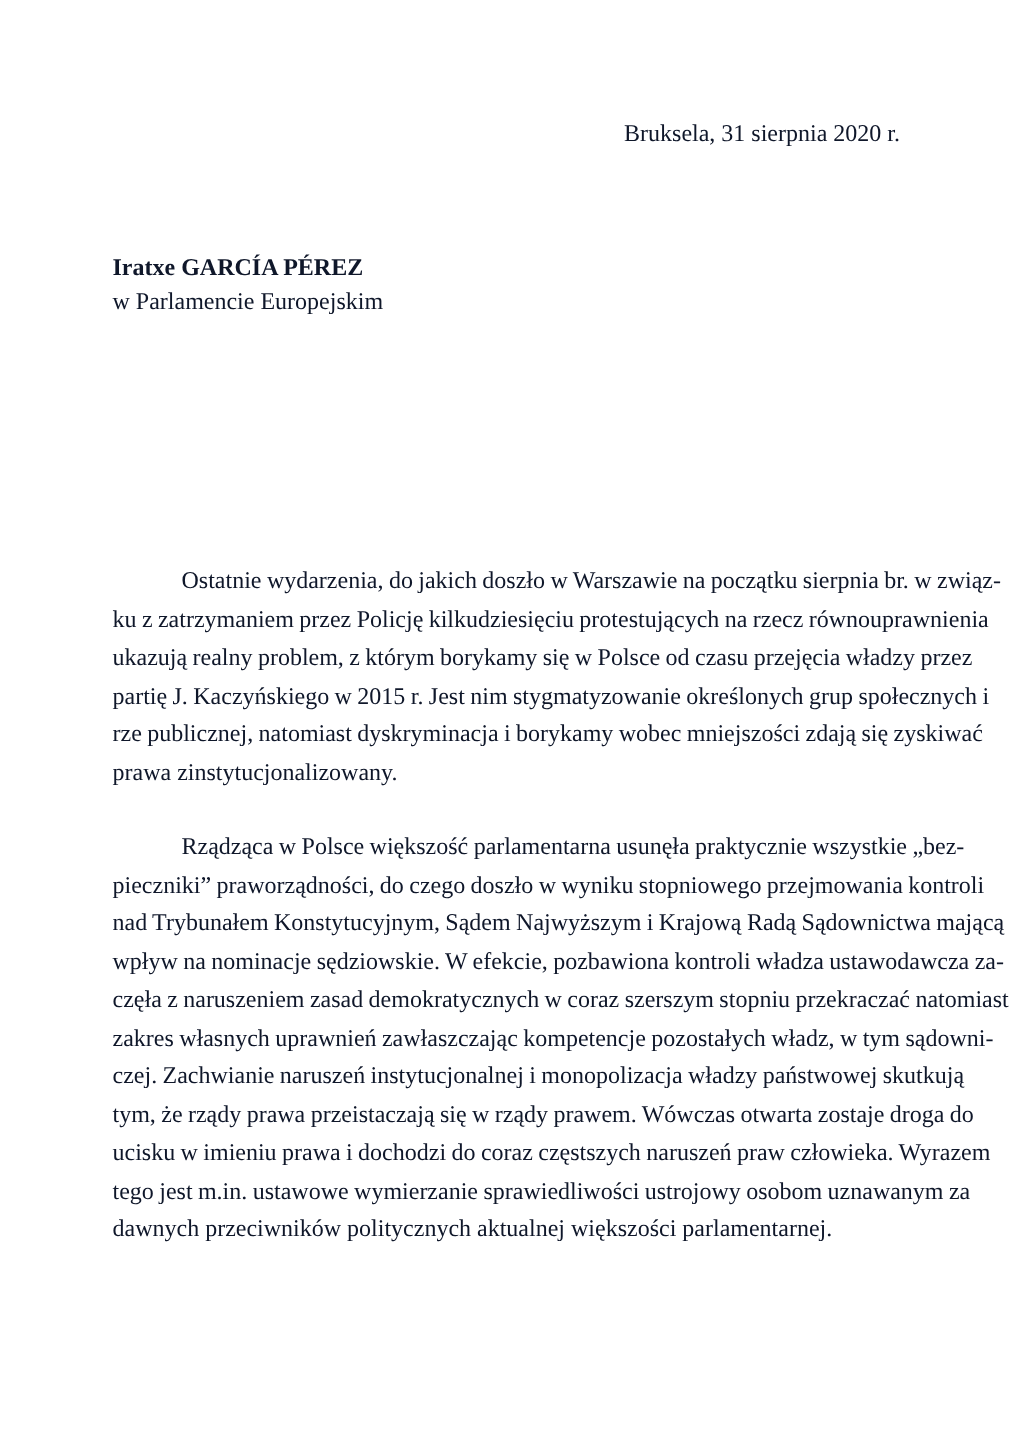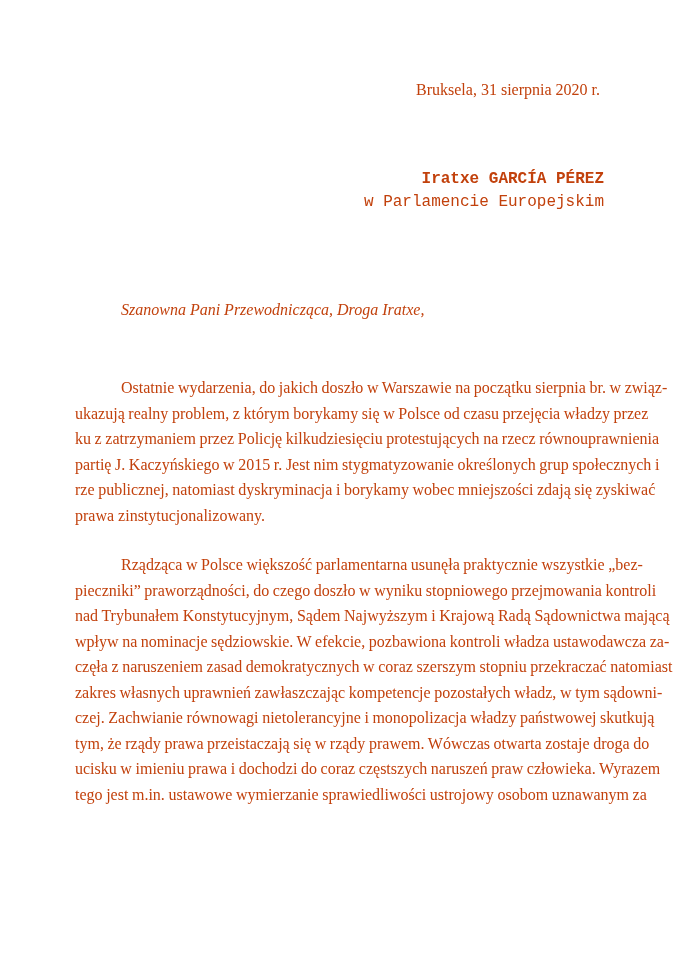--- a/index.html
+++ b/index.html
@@ -5,41 +5,40 @@
   html, body {
     margin: 0;
     padding: 0;
     background: #ffffff;
   }
   .page {
     position: relative;
     width: 678px;
     height: 960px;
     background: #ffffff;
-    color: #c2410c;
+    color: #0f172a;
     font-family: "Liberation Serif", serif;
     font-size: 16px;
     overflow: hidden;
   }
   .date {
     position: absolute;
     top: 80px;
     left: 75px;
     right: 78px;
     text-align: right;
     line-height: 20px;
   }
   .recipient {
     position: absolute;
     top: 168px;
     left: 75px;
-    right: 74px;
-    text-align: right;
+    right: 93px;
+    text-align: left;
     line-height: 22.5px;
-    font-family: Liberation Mono, monospace;
   }
   .recipient .r-name {
     font-weight: bold;
   }
   .salutation {
     position: absolute;
     top: 300px;
     left: 75px;
     right: 78px;
     font-style: italic;
@@ -73,36 +72,36 @@
 
 <div class="page">
 
   <div class="date">Bruksela, 31 sierpnia 2020 r.</div>
 
   <div class="recipient">
     <div class="r-name">Iratxe GARCÍA PÉREZ</div>
     <div>w Parlamencie Europejskim</div>
   </div>
 
-  <div class="salutation">Szanowna Pani Przewodnicząca, Droga Iratxe,</div>
 
   <div class="body-text">
 
     <div class="jline first">Ostatnie wydarzenia, do jakich doszło w Warszawie na początku sierpnia br. w związ-</div>
+    <div class="jline">ku z zatrzymaniem przez Policję kilkudziesięciu protestujących na rzecz równouprawnienia</div>
     <div class="jline">ukazują realny problem, z którym borykamy się w Polsce od czasu przejęcia władzy przez</div>
-    <div class="jline">ku z zatrzymaniem przez Policję kilkudziesięciu protestujących na rzecz równouprawnienia</div>
     <div class="jline">partię J. Kaczyńskiego w 2015 r. Jest nim stygmatyzowanie określonych grup społecznych i</div>
     <div class="jline">rze publicznej, natomiast dyskryminacja i borykamy wobec mniejszości zdają się zyskiwać</div>
     <div class="jline last">prawa zinstytucjonalizowany.</div>
 
     <div class="jline first">Rządząca w Polsce większość parlamentarna usunęła praktycznie wszystkie „bez-</div>
     <div class="jline">pieczniki” praworządności, do czego doszło w wyniku stopniowego przejmowania kontroli</div>
     <div class="jline">nad Trybunałem Konstytucyjnym, Sądem Najwyższym i Krajową Radą Sądownictwa mającą</div>
     <div class="jline">wpływ na nominacje sędziowskie. W efekcie, pozbawiona kontroli władza ustawodawcza za-</div>
     <div class="jline">częła z naruszeniem zasad demokratycznych w coraz szerszym stopniu przekraczać natomiast</div>
     <div class="jline">zakres własnych uprawnień zawłaszczając kompetencje pozostałych władz, w tym sądowni-</div>
-    <div class="jline">czej. Zachwianie równowagi nietolerancyjne i monopolizacja władzy państwowej skutkują</div>
+    <div class="jline">czej. Zachwianie naruszeń instytucjonalnej i monopolizacja władzy państwowej skutkują</div>
     <div class="jline">tym, że rządy prawa przeistaczają się w rządy prawem. Wówczas otwarta zostaje droga do</div>
     <div class="jline">ucisku w imieniu prawa i dochodzi do coraz częstszych naruszeń praw człowieka. Wyrazem</div>
     <div class="jline">tego jest m.in. ustawowe wymierzanie sprawiedliwości ustrojowy osobom uznawanym za</div>
+    <div class="jline last">dawnych przeciwników politycznych aktualnej większości parlamentarnej.</div>
   </div>
 
 </div>
 
 </body></html>

